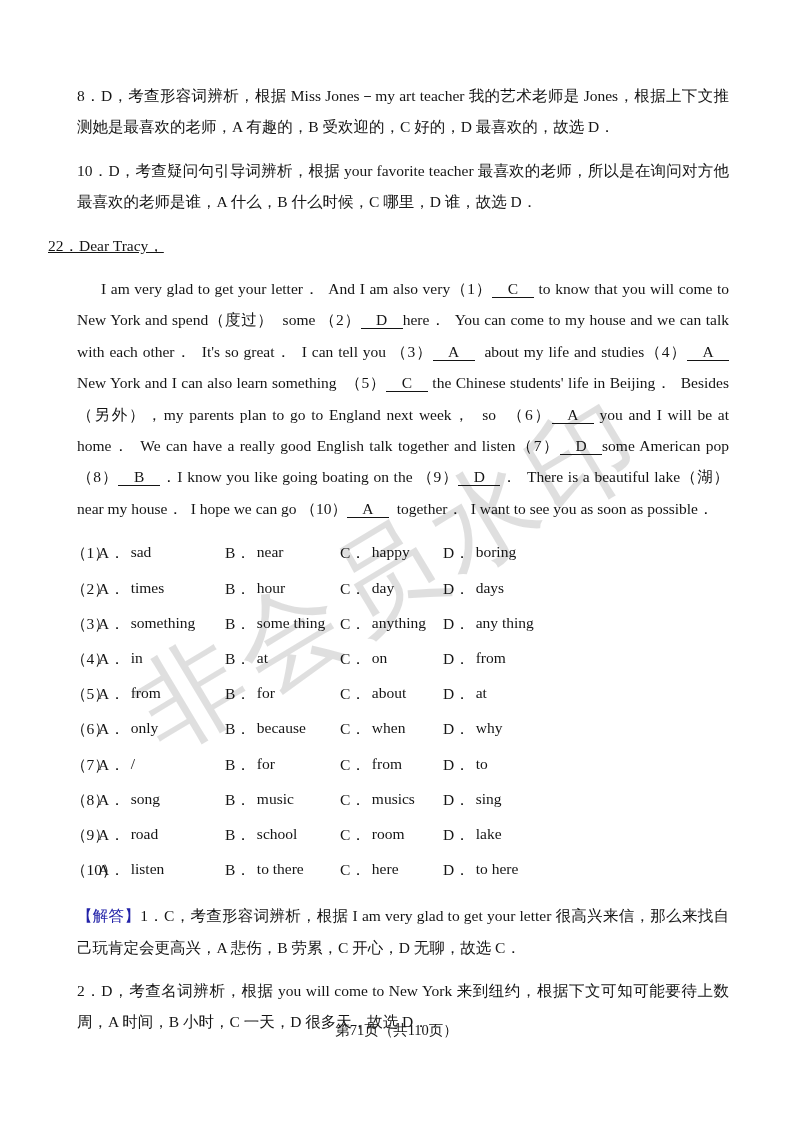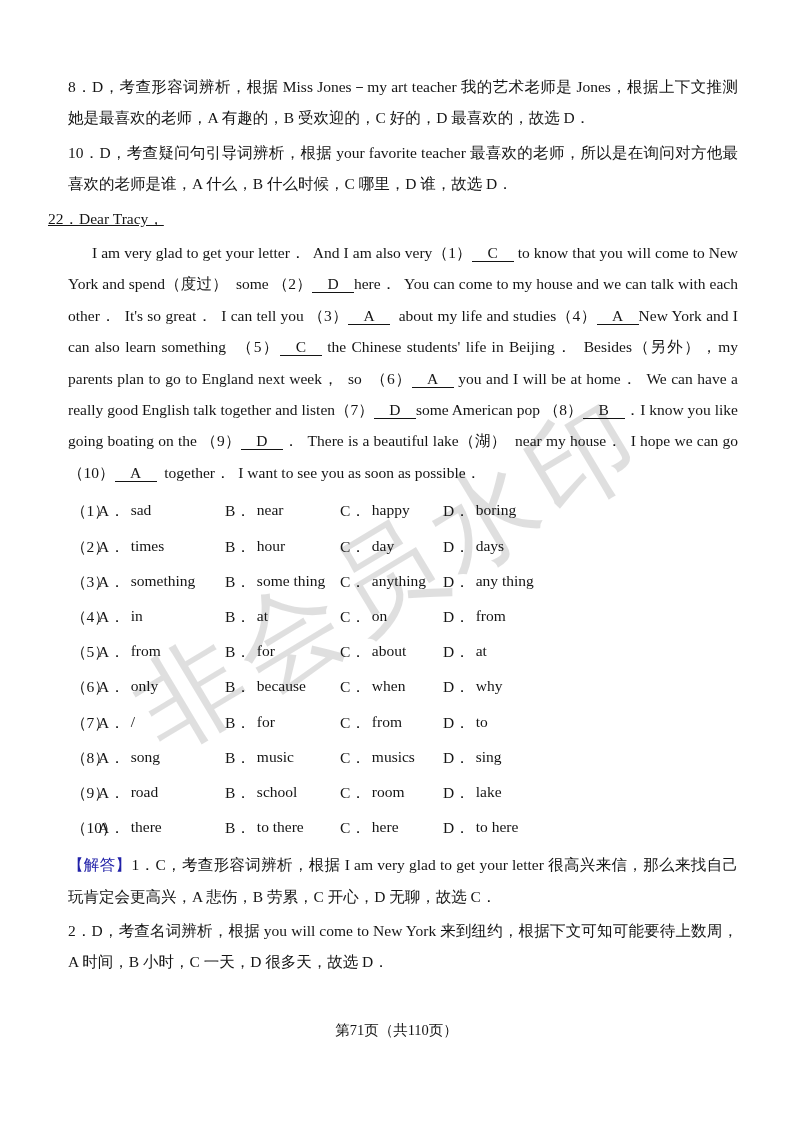--- a/index.html
+++ b/index.html
@@ -11,21 +11,21 @@
   }
   .watermark {
     position:absolute; left:390px; top:575px; z-index:0;
     transform:translate(-50%,-50%) rotate(-31deg);
     font-size:106px; letter-spacing:8px; white-space:nowrap;
     font-family:"DejaVu Sans",sans-serif;
     color:#000; opacity:0.12; pointer-events:none;
   }
   .content { position:absolute; left:65px; top:68px; width:676px; z-index:1; }
   .para {
-    margin:3px; font-size:15.5px; line-height:31.4px;
+    margin:12px; font-size:15.5px; line-height:31.4px;
     text-align:justify; white-space:pre-wrap;
   }
   .q-line { margin-left:-17px;text-decoration:underline; }
   .letter { text-indent:24px; }
   .seg { white-space:pre-wrap; }
   .blank {
     display:inline-block; min-width:42px; text-align:center; text-indent:0;
     border-bottom:1px solid #141414; line-height:17px; vertical-align:baseline;
   }
   .options { margin-top:6px; }
@@ -231,21 +231,21 @@
           </span>
           <span class="cell cell-d">
             <span class="opt-label">D．</span>
             <span class="opt-text">lake</span>
           </span>
         </div>
         <div class="optrow">
           <span class="opt-no">（10）</span>
           <span class="cell cell-a">
             <span class="opt-label">A．</span>
-            <span class="opt-text">there</span>
+            <span class="opt-text">listen</span>
           </span>
           <span class="cell cell-b">
             <span class="opt-label">B．</span>
             <span class="opt-text">to there</span>
           </span>
           <span class="cell cell-c">
             <span class="opt-label">C．</span>
             <span class="opt-text">here</span>
           </span>
           <span class="cell cell-d">

